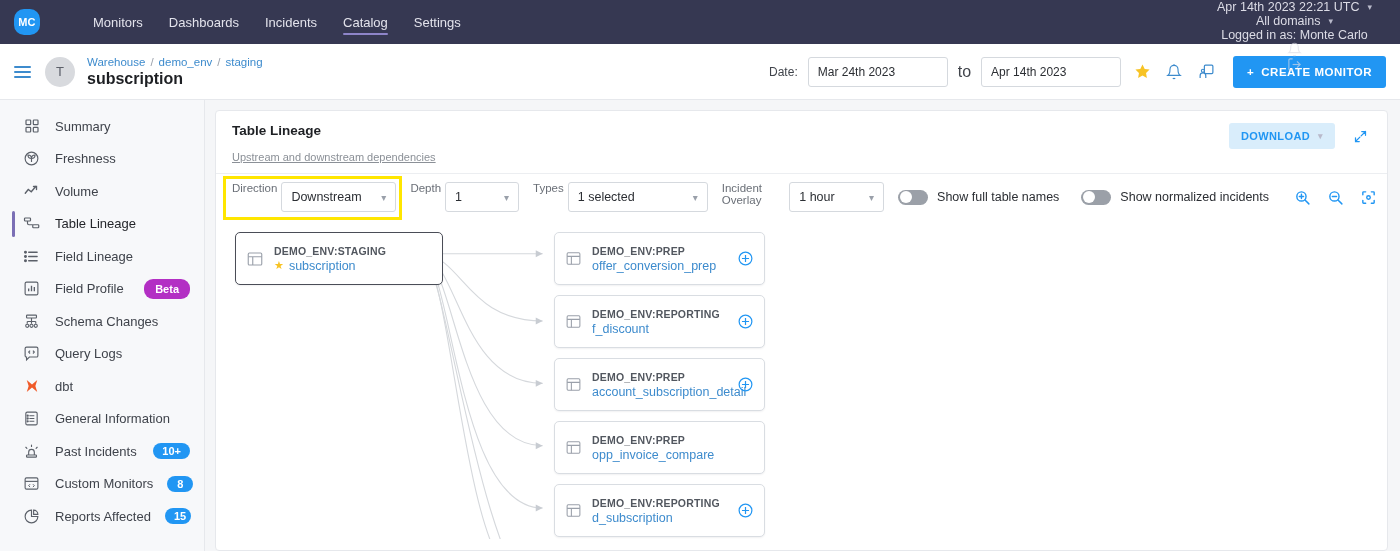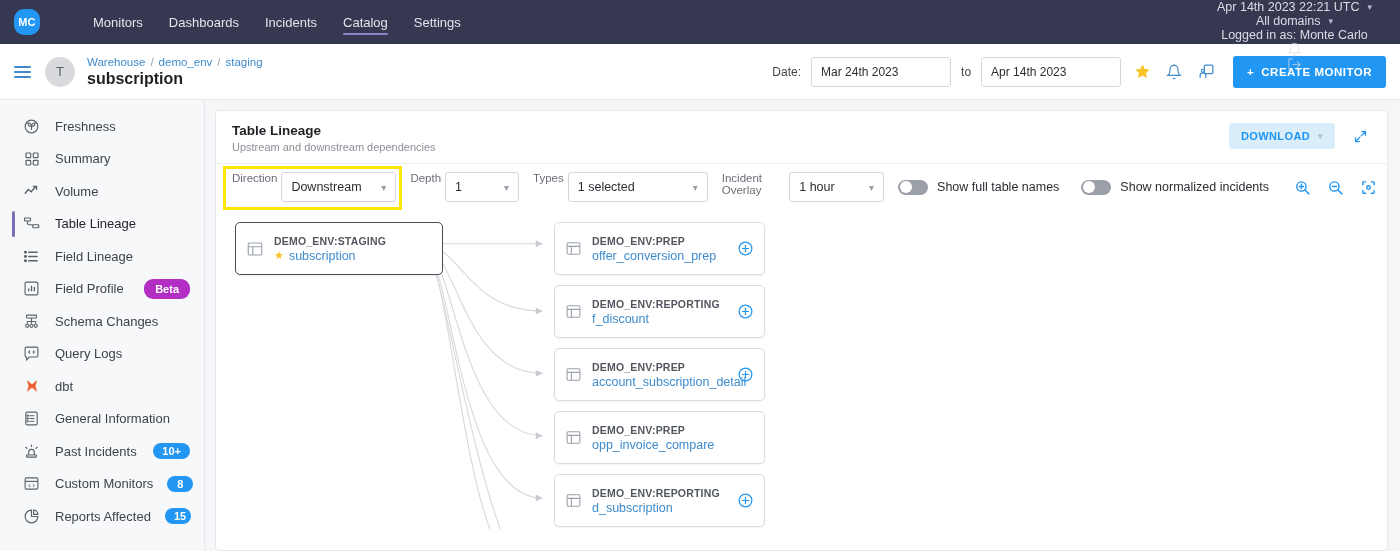--- a/index.html
+++ b/index.html
@@ -65,21 +65,21 @@
   .title-block { display: flex; flex-direction: column; gap: 2px; }
   .pg-title { font-size: 16px; font-weight: 700; color: #1e2024; }
 
   .hdr-right { margin-left: auto; display: flex; align-items: center; gap: 10px; }
   .date-label { font-size: 12px; color: #40444b; }
   .date-input {
     width: 140px; height: 30px; border: 1px solid #d5d9de; border-radius: 3px;
     background: #fff; font-size: 12px; color: #2b2e33;
     padding: 0 9px; font-family: "Liberation Sans", sans-serif;
   }
-  .to-lbl { font-size: 12px; color: #40444b; }
+  .to-lbl { font-size: 16px; color: #40444b; }
   .icon-btn { cursor: pointer; display: flex; align-items: center; justify-content:center; width: 22px; height: 22px;}
   .btn-primary {
     background: #2196f3; color: #fff; border: none; border-radius: 3px;
     height: 32px; padding: 0 14px; font-size: 11.5px; font-weight: 600;
     letter-spacing: .5px; display: flex; align-items: center; gap: 7px;
     cursor: pointer; font-family: "Liberation Sans", sans-serif;
     margin-left: 6px;
   }
 
   
@@ -110,21 +110,21 @@
   .badge.beta { background: #b32fc4; padding: 4px 11px; }
 
   
   .main { flex: 1; padding: 10px 12px 0 10px; overflow: hidden; }
   .card {
     background: #fff; border: 1px solid #e6e8ec; border-radius: 4px;
     height: 441px; overflow: hidden; position: relative;
   }
   .card-hdr { padding: 12px 16px 10px 16px; display: flex; align-items: flex-start; }
   .card-title { font-size: 13.5px; font-weight: 700; color: #1e2024; }
-  .card-sub { font-size: 11px; color: #8b9097; margin-top: 3px; }
+  .card-sub { font-size: 11px; color: #8b9097; margin-top: 13px; text-decoration: underline; }
   .card-hdr-right { margin-left: auto; display: flex; align-items: center; gap: 14px; }
   .download-btn {
     background: #d9edfb; color: #2196f3; border: none; border-radius: 3px;
     height: 26px; padding: 0 12px; font-size: 11px; font-weight: 600; letter-spacing: .4px;
     display: flex; align-items: center; gap: 8px; cursor: pointer;
     font-family: "Liberation Sans", sans-serif;
   }
 
   .toolbar {
     border-top: 1px solid #eceef1;
@@ -263,38 +263,38 @@
     </button>
   </div>
 </div>
 
 <div class="body">
 
   <div class="sidebar">
 
     <div class="side-item">
       <span class="side-ico">
-        <svg width="17" height="17" viewBox="0 0 24 24" fill="none" stroke="currentColor" stroke-width="1.6">
-          <circle cx="12" cy="12" r="9"></circle>
-            <path d="M12 12c0-3 2-5 5-5 0 3-2 5-5 5zM12 12c0-3-2-5-5-5 0 3 2 5 5 5zM12 12v5"></path>
-        </svg>
-        </span>
-      <span class="side-label">Freshness</span>
-    </div>
-
-    <div class="side-item">
-      <span class="side-ico">
         <svg width="16" height="16" viewBox="0 0 24 24" fill="none" stroke="currentColor" stroke-width="1.8">
           <rect x="3" y="3" width="7" height="7" rx="1"></rect>
             <rect x="14" y="3" width="7" height="7" rx="1"></rect>
           <rect x="3" y="14" width="7" height="7" rx="1"></rect>
             <rect x="14" y="14" width="7" height="7" rx="1"></rect>
         </svg>
         </span>
       <span class="side-label">Summary</span>
+    </div>
+
+    <div class="side-item">
+      <span class="side-ico">
+        <svg width="17" height="17" viewBox="0 0 24 24" fill="none" stroke="currentColor" stroke-width="1.6">
+          <circle cx="12" cy="12" r="9"></circle>
+            <path d="M12 12c0-3 2-5 5-5 0 3-2 5-5 5zM12 12c0-3-2-5-5-5 0 3 2 5 5 5zM12 12v5"></path>
+        </svg>
+        </span>
+      <span class="side-label">Freshness</span>
     </div>
 
     <div class="side-item">
       <span class="side-ico">
         <svg width="18" height="18" viewBox="0 0 24 24" fill="none" stroke="currentColor" stroke-width="1.8" stroke-linecap="round">
           <path d="M3 15l4-5 4 3 6-7"></path>
             <path d="M14 6h4v4"></path>
         </svg>
         </span>
       <span class="side-label">Volume</span>

